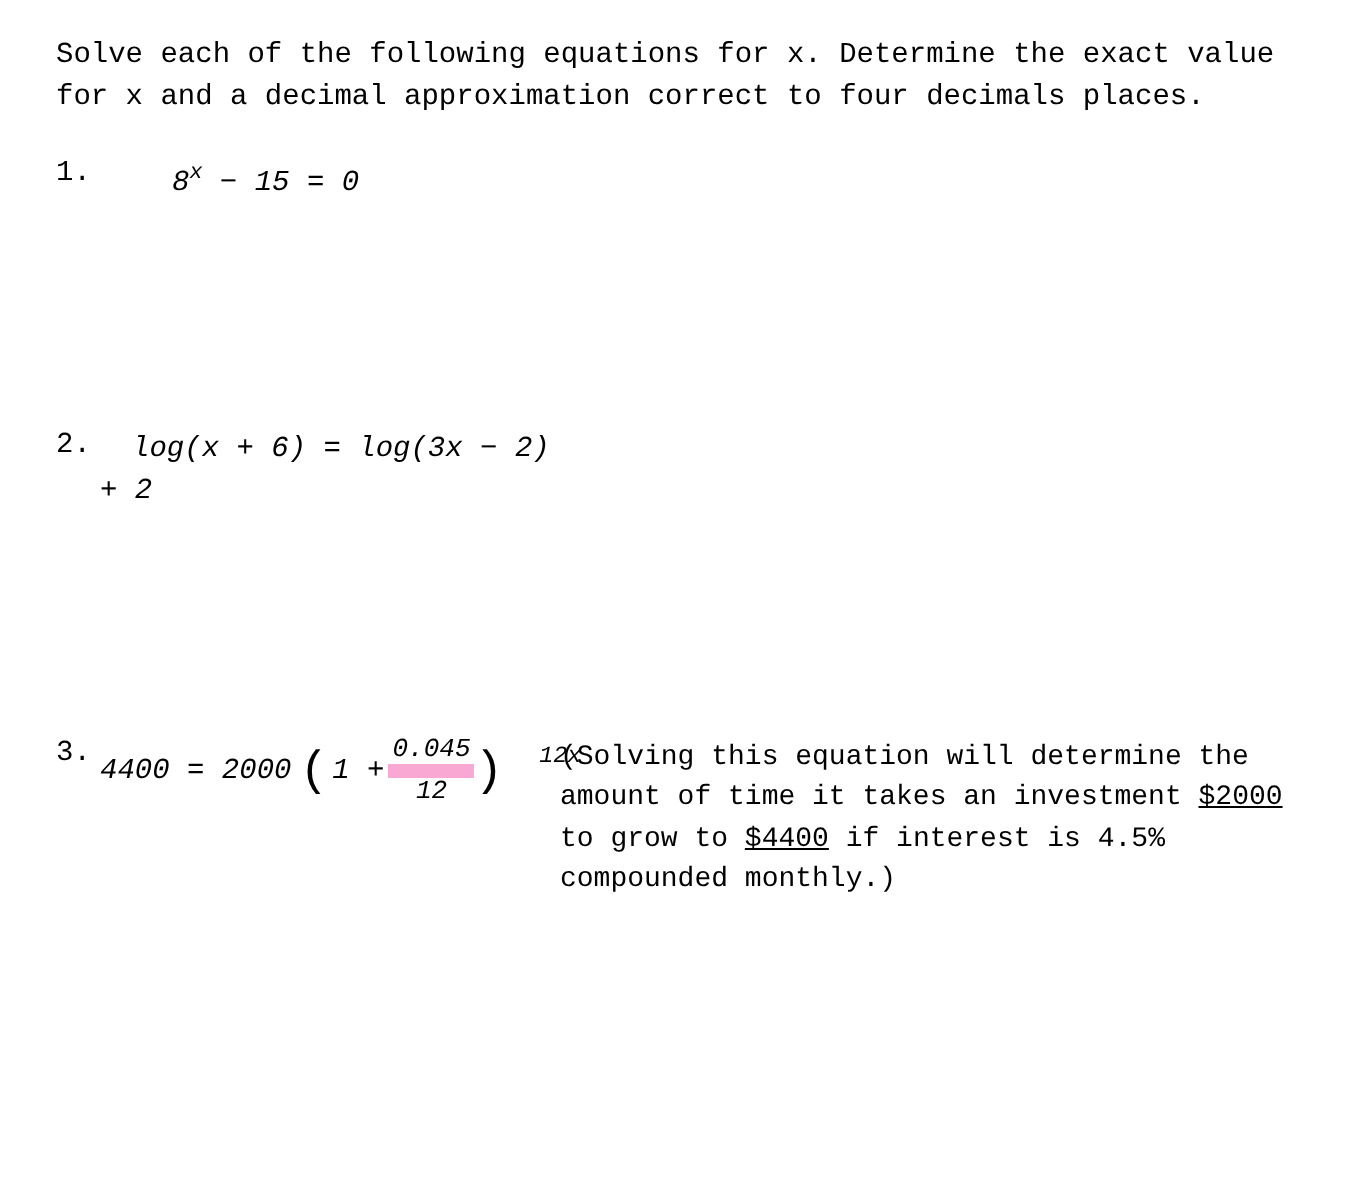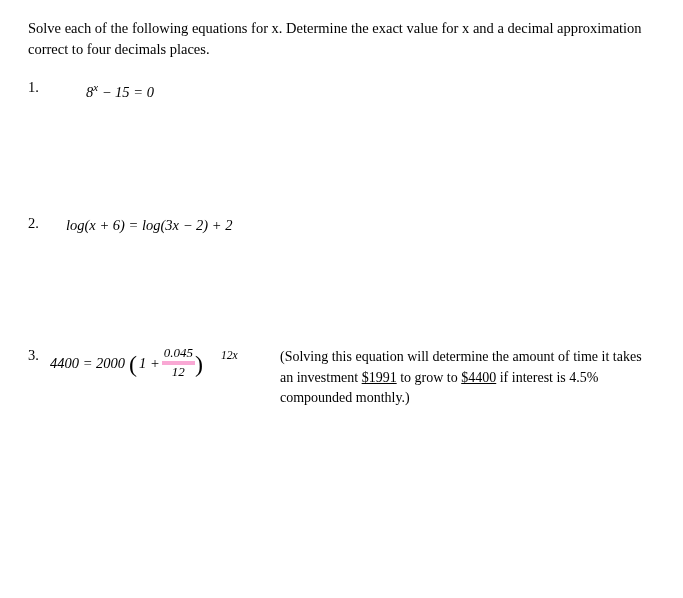--- a/index.html
+++ b/index.html
@@ -1,15 +1,15 @@
 <!DOCTYPE html>
 <html><head>
   <meta charset="utf-8">
   <style>
-    * { margin: 0; padding: 0; box-sizing: border-box; }
+    * { margin: 0; padding: 0; box-sizing: border-box; font-family: Liberation Mono, monospace; }
     body {
       background: #fff;
       font-family: "Times New Roman", Times, serif;
       font-size: 15px;
       color: #000;
       width: 683px;
       min-height: 598px;
       padding: 18px 28px 18px 28px;
     }
     .instructions {
@@ -55,21 +55,21 @@
       display: inline-flex;
       flex-direction: column;
       align-items: center;
       vertical-align: middle;
       font-size: 13px;
       line-height: 1.1;
       position: relative;
       top: -1px;
     }
     .frac .num {
-      border-bottom: 4px solid #f9a8d4;
+      border-bottom: 7px solid #f9a8d4;
       padding: 0 2px;
       font-style: italic;
     }
     .frac .den {
       padding: 0 2px;
       font-style: italic;
     }
     sup {
       font-size: 0.75em;
       vertical-align: super;
@@ -125,16 +125,16 @@
       <span class="frac">
         <span class="num">0.045</span>
         <span class="den">12</span>
       </span>
       <span class="p3-big-paren" style="font-style:normal;">)</span>
       <sup style="font-style:italic; font-size:0.8em; position:relative; top:-8px; left:18px;">12<span style="font-style:italic;">x</span></sup>
     </span>
   </div>
   <div class="problem-note">
     (Solving this equation will determine the amount of time
-    it takes an investment <span style="color:#000; text-decoration: underline;">$1991</span> to grow to <span style="text-decoration:underline;">$4400</span> if interest is
+    it takes an investment <span style="color:#000; text-decoration: underline;">$2000</span> to grow to <span style="text-decoration:underline;">$4400</span> if interest is
     4.5% compounded monthly.)
   </div>
 </div>
 
 </body></html>

